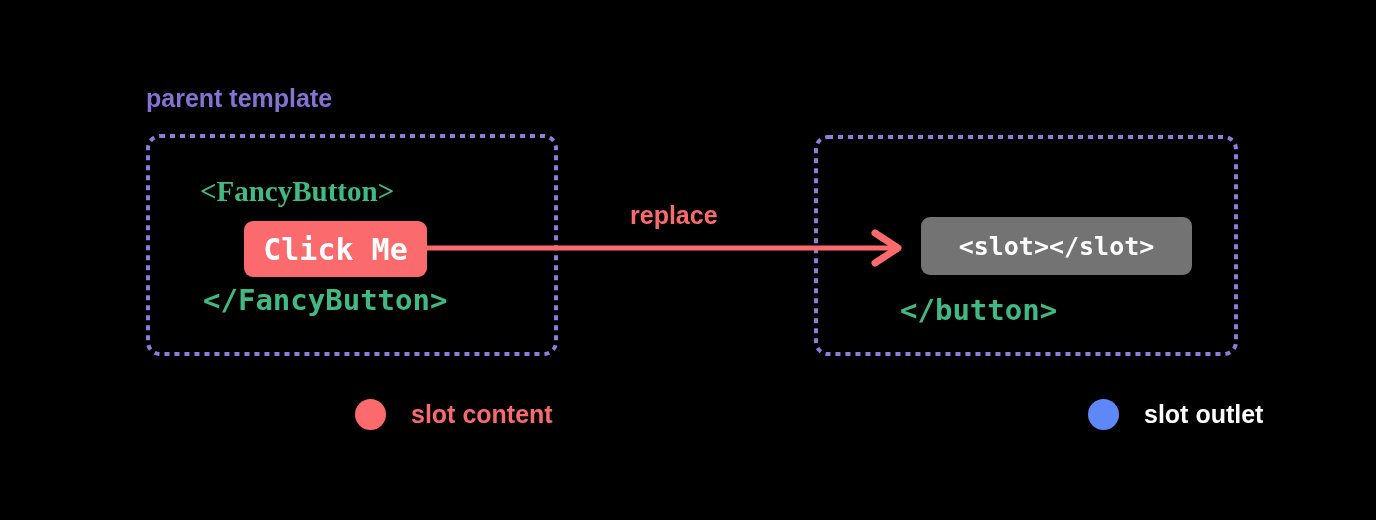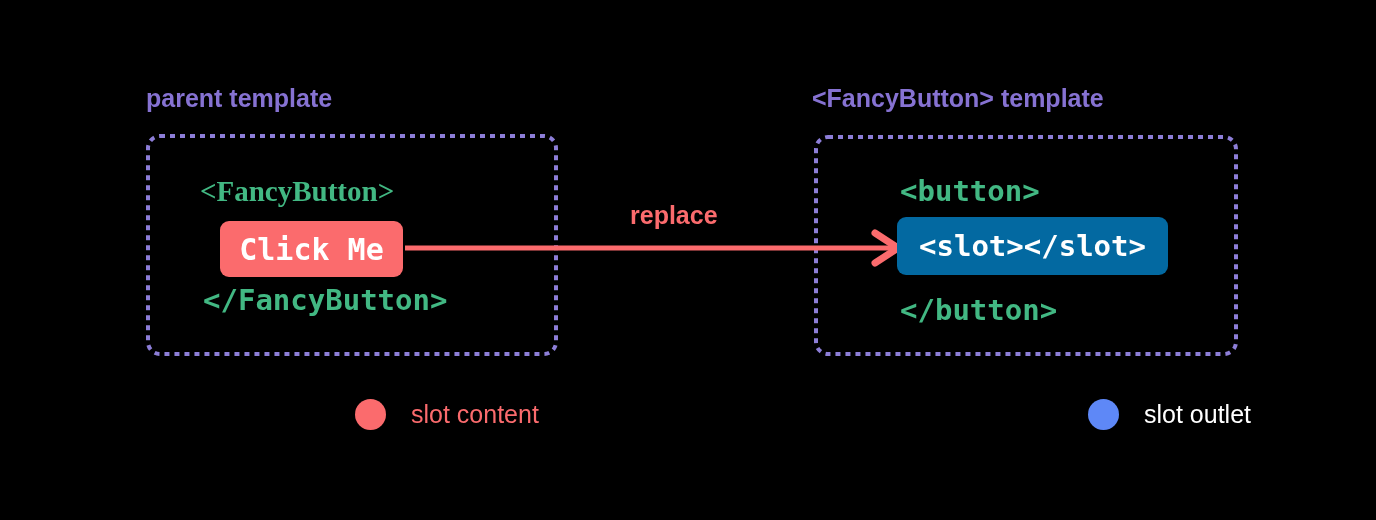--- a/index.html
+++ b/index.html
@@ -48,49 +48,50 @@
   .pill {
     position: absolute;
     display: flex;
     align-items: center;
     justify-content: center;
     font-family: "DejaVu Sans Mono", monospace;
     font-weight: bold;
     color: #ffffff;
     border-radius: 9px;
     white-space: nowrap;
+    margin-left: 24px;
   }
   .btn-red {
     left: 220px; top: 221px;
     width: 183px; height: 56px;
     background: #fb6b6d;
     font-size: 30px;
   }
   .slot-blue {
     left: 897px; top: 217px;
     width: 271px; height: 58px;
-    background: #0369a1;
-    font-size: 29px;
+    background: #737373;
+    font-size: 25px;
   }
   .replace-label {
     position: absolute;
     left: 630px; top: 203px;
     color: #fb6b6d;
     font-weight: bold;
     font-size: 25px;
     line-height: 1;
     white-space: nowrap;
     text-align: center;
   }
   .legend-item {
     position: absolute;
     top: 399px;
     display: flex;
     align-items: center;
-    font-weight: normal;
+    font-weight: bold;
     font-size: 25px;
     line-height: 31px;
     white-space: nowrap;
   }
   .legend-content { left: 355px; color: #fb6b6d; }
   .legend-outlet  { left: 1088px; color: #ffffff; }
   .dot {
     width: 31px;
     height: 31px;
     border-radius: 50%;
@@ -107,31 +108,29 @@
 
   <svg class="layer-svg" viewBox="0 0 1376 520" aria-hidden="true">
     <rect x="148" y="136" width="408" height="218" rx="12" fill="none" stroke="#8d7ed8" stroke-width="4" stroke-dasharray="5 5"></rect>
     <rect x="816" y="137" width="420" height="217" rx="12" fill="none" stroke="#8d7ed8" stroke-width="4" stroke-dasharray="5 5"></rect>
     <line x1="405" y1="248" x2="893" y2="248" stroke="#fb6b6d" stroke-width="5"></line>
     <polyline points="875,233 898,248 875,263" fill="none" stroke="#fb6b6d" stroke-width="7" stroke-linecap="round" stroke-linejoin="round"></polyline>
   </svg>
 
   <div class="heading heading-parent">parent template</div>
 
-  <div class="heading heading-fancy">&lt;FancyButton&gt; template</div>
 
   <div class="code code-fancy-open">&lt;FancyButton&gt;</div>
 
   <div class="pill btn-red">Click Me</div>
 
   <div class="code code-fancy-close">&lt;/FancyButton&gt;</div>
 
   <div class="replace-label">replace</div>
 
-  <div class="code code-button-open">&lt;button&gt;</div>
 
   <div class="pill slot-blue">&lt;slot&gt;&lt;/slot&gt;</div>
 
   <div class="code code-button-close">&lt;/button&gt;</div>
 
   <div class="legend-item legend-content">
     <span class="dot dot-red"></span>
     <span>slot content</span>
   </div>
 

